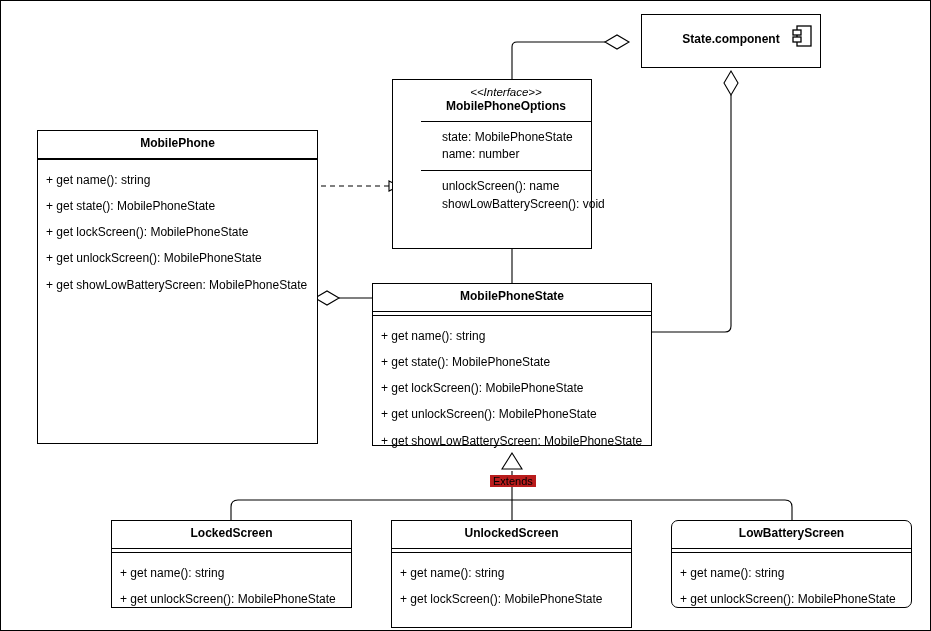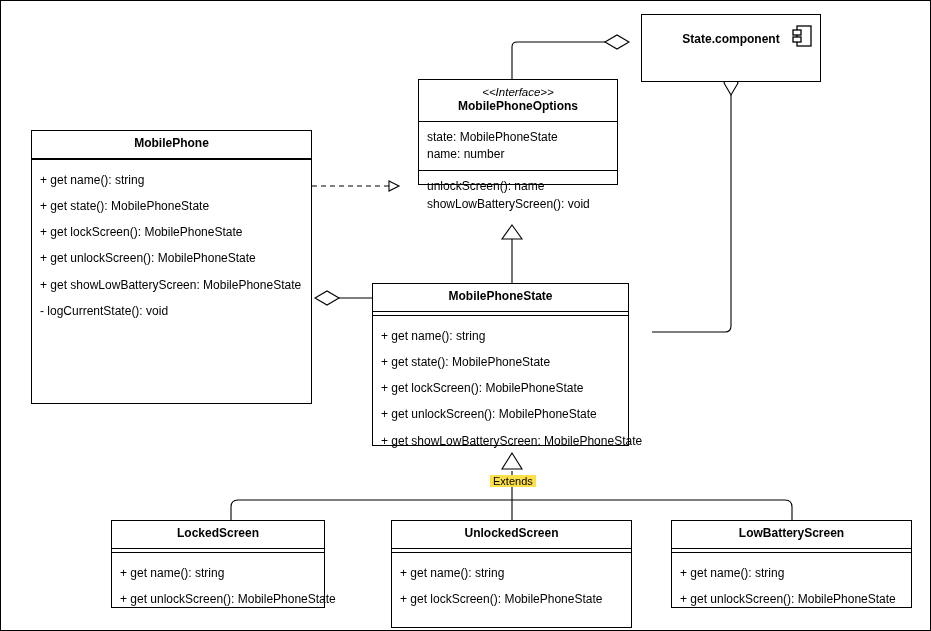--- a/index.html
+++ b/index.html
@@ -67,33 +67,34 @@
     color: #000000;
     line-height: 1.35;
     white-space: nowrap;
   }
   .cls-compartment.spaced .cls-row {
     padding: 5px 0 5px 0;
   }
   .cls-compartment.tight .cls-row {
     padding: 0;
     line-height: 1.45;
+    margin-left: 13px;
   }
   .comp-icon {
     position: absolute;
     right: 8px;
     top: 10px;
     width: 20px;
     height: 22px;
   }
   .edge-label {
     position: absolute;
     font-size: 11px;
     color: #000000;
-    background: #fde047;
+    background: #b91c1c;
     padding: 0 3px;
     z-index: 3;
     white-space: nowrap;
   }
 </style>
 </head>
 <body>
 
 <div id="canvas">
 
@@ -128,77 +129,76 @@
       <path d="M338,297 L326,290 L314,297 L326,304 Z" fill="#ffffff" stroke="#000000" stroke-width="1.1"></path>
     </g>
 
     <g>
       <path d="M511,519 L511,470" fill="none" stroke="#000000" stroke-width="1.1"></path>
       <path d="M511,452 L521,468 L501,468 Z" fill="#ffffff" stroke="#000000" stroke-width="1.1"></path>
       <path d="M230,519 L230,506 Q230,499 237,499 L784,499 Q791,499 791,506 L791,519" fill="none" stroke="#000000" stroke-width="1.1"></path>
     </g>
   </svg>
 
-  <div class="uml-class" style="left:640px; top:13px; width:180px; height:68px;">
+  <div class="uml-class" style="left:640px; top:13px; width:180px; height:54px;">
     <div class="cls-title" style="padding-top:18px;">State.component</div>
     <svg class="comp-icon" viewBox="0 0 20 22" xmlns="http://www.w3.org/2000/svg">
       <rect x="5" y="1" width="14" height="20" fill="#ffffff" stroke="#000000" stroke-width="1.3"></rect>
       <rect x="1" y="5" width="8" height="5" fill="#ffffff" stroke="#000000" stroke-width="1.3"></rect>
       <rect x="1" y="12" width="8" height="5" fill="#ffffff" stroke="#000000" stroke-width="1.3"></rect>
     </svg>
   </div>
 
-  <div class="uml-class" style="left:417px; top:78px; width:200px; height:106px;">
+  <div class="uml-class" style="left:391px; top:78px; width:200px; height:170px;padding-left:28px;">
     <div class="cls-title">
       <span class="cls-stereotype">&lt;&lt;Interface&gt;&gt;</span>
       <span>MobilePhoneOptions</span>
     </div>
     <div class="cls-sep"></div>
     <div class="cls-compartment tight">
       <div class="cls-row">state: MobilePhoneState</div>
       <div class="cls-row">name: number</div>
     </div>
     <div class="cls-sep"></div>
     <div class="cls-compartment tight">
       <div class="cls-row">unlockScreen(): name</div>
       <div class="cls-row">showLowBatteryScreen(): void</div>
     </div>
   </div>
 
-  <div class="uml-class" style="left:30px; top:129px; width:281px; height:274px;">
+  <div class="uml-class" style="left:36px; top:129px; width:281px; height:314px;">
     <div class="cls-title">MobilePhone</div>
     <div class="cls-sep"></div>
     <div class="cls-sep"></div>
     <div class="cls-compartment spaced">
       <div class="cls-row">+ get name(): string</div>
       <div class="cls-row">+ get state(): MobilePhoneState</div>
       <div class="cls-row">+ get lockScreen(): MobilePhoneState</div>
       <div class="cls-row">+ get unlockScreen(): MobilePhoneState</div>
       <div class="cls-row">+ get showLowBatteryScreen: MobilePhoneState</div>
-      <div class="cls-row">- logCurrentState(): void</div>
-    </div>
-  </div>
-
-  <div class="uml-class" style="left:371px; top:282px; width:257px; height:163px;">
+    </div>
+  </div>
+
+  <div class="uml-class" style="left:371px; top:282px; width:280px; height:163px;">
     <div class="cls-title">MobilePhoneState</div>
     <div class="cls-sep"></div>
     <div class="cls-compartment empty"></div>
     <div class="cls-sep"></div>
     <div class="cls-compartment spaced">
       <div class="cls-row">+ get name(): string</div>
       <div class="cls-row">+ get state(): MobilePhoneState</div>
       <div class="cls-row">+ get lockScreen(): MobilePhoneState</div>
       <div class="cls-row">+ get unlockScreen(): MobilePhoneState</div>
       <div class="cls-row">+ get showLowBatteryScreen: MobilePhoneState</div>
     </div>
   </div>
 
   <div class="edge-label" style="left:489px; top:474px;">Extends</div>
 
-  <div class="uml-class" style="left:110px; top:519px; width:214px; height:88px;">
+  <div class="uml-class" style="left:110px; top:519px; width:241px; height:88px;">
     <div class="cls-title">LockedScreen</div>
     <div class="cls-sep"></div>
     <div class="cls-compartment empty"></div>
     <div class="cls-sep"></div>
     <div class="cls-compartment spaced">
       <div class="cls-row">+ get name(): string</div>
       <div class="cls-row">+ get unlockScreen(): MobilePhoneState</div>
     </div>
   </div>
 
@@ -206,21 +206,21 @@
     <div class="cls-title">UnlockedScreen</div>
     <div class="cls-sep"></div>
     <div class="cls-compartment empty"></div>
     <div class="cls-sep"></div>
     <div class="cls-compartment spaced">
       <div class="cls-row">+ get name(): string</div>
       <div class="cls-row">+ get lockScreen(): MobilePhoneState</div>
     </div>
   </div>
 
-  <div class="uml-class" style="left:670px; top:519px; width:241px; height:88px;">
+  <div class="uml-class" style="left:670px; top:519px; width:241px; height:88px;border-radius:7px;">
     <div class="cls-title">LowBatteryScreen</div>
     <div class="cls-sep"></div>
     <div class="cls-compartment empty"></div>
     <div class="cls-sep"></div>
     <div class="cls-compartment spaced">
       <div class="cls-row">+ get name(): string</div>
       <div class="cls-row">+ get unlockScreen(): MobilePhoneState</div>
     </div>
   </div>
 

